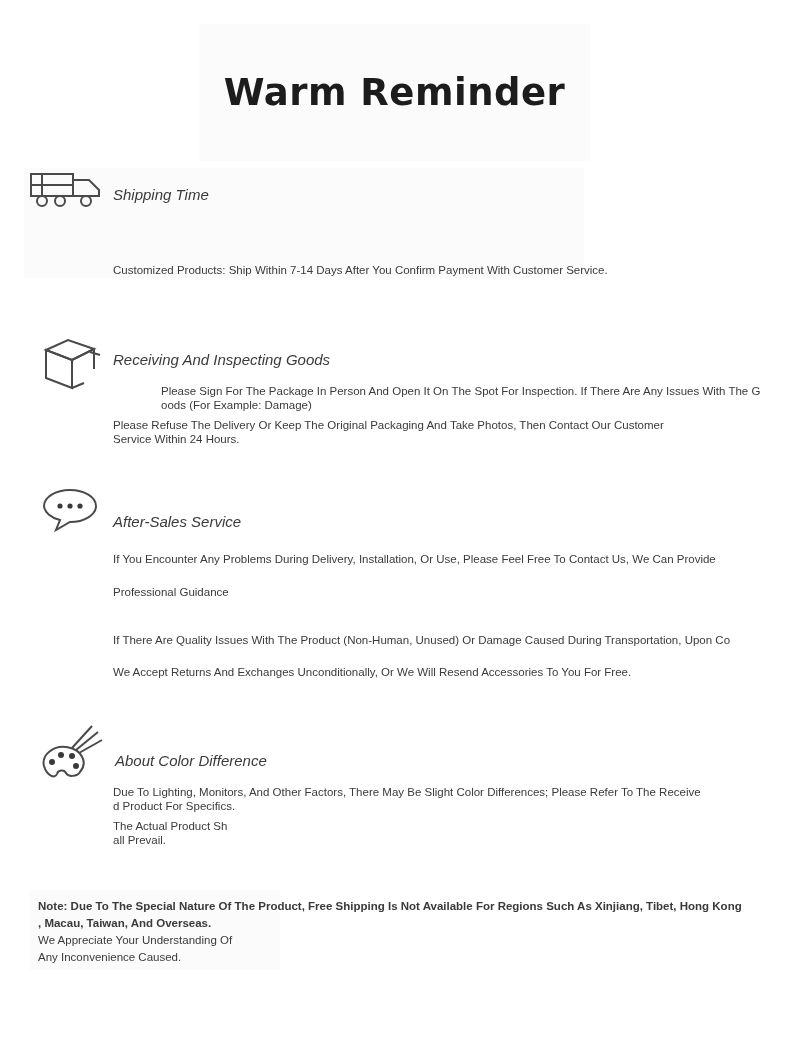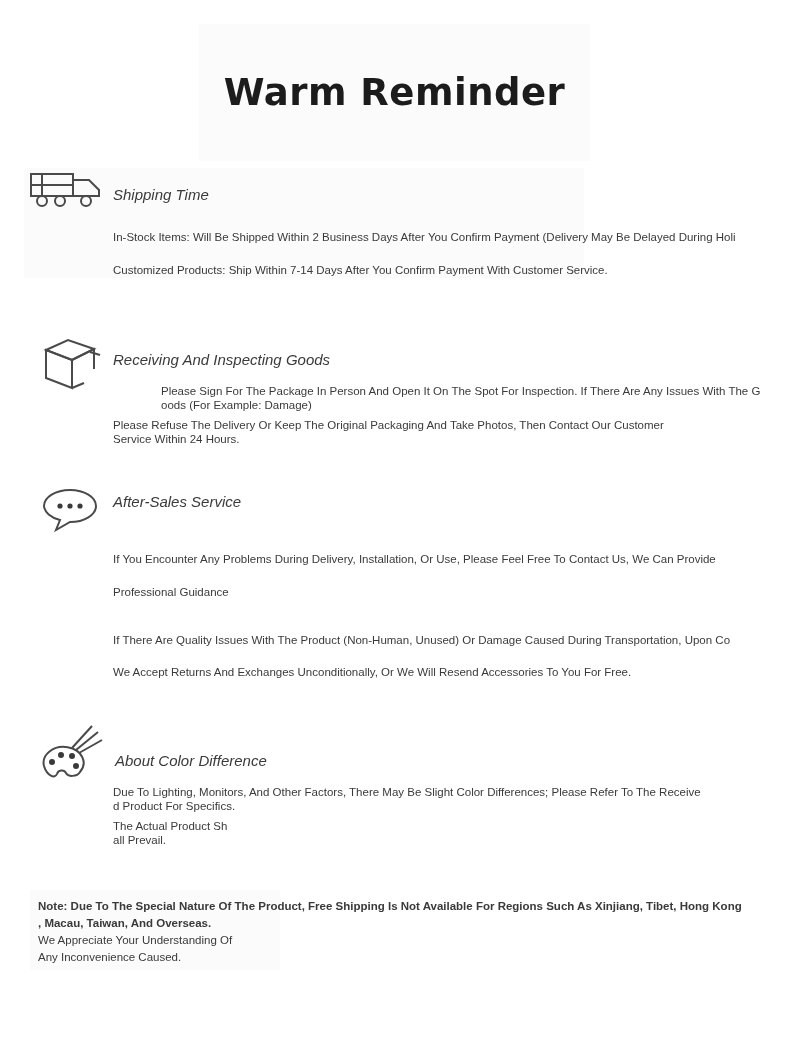--- a/index.html
+++ b/index.html
@@ -125,21 +125,20 @@
           <path d="M45 12 h16 l10 10 v6 h-26 z" fill="none" stroke="#4a4a4a" stroke-width="2"></path>
           <line x1="14" y1="6" x2="14" y2="28" stroke="#4a4a4a" stroke-width="2"></line>
           <line x1="3" y1="17" x2="45" y2="17" stroke="#4a4a4a" stroke-width="2"></line>
           <circle cx="14" cy="33" r="5" fill="none" stroke="#4a4a4a" stroke-width="2"></circle>
           <circle cx="32" cy="33" r="5" fill="none" stroke="#4a4a4a" stroke-width="2"></circle>
           <circle cx="58" cy="33" r="5" fill="none" stroke="#4a4a4a" stroke-width="2"></circle>
         </svg>
       </span>
       <span class="sec-title" style="left:113px; top:18px;">Shipping Time</span>
     </div>
-    <div class="body-line" style="left:113px; top:62px;">In-Stock Items: Will Be Shipped Within 2 Business Days After You Confirm Payment (Delivery May Be Delayed During Holi</div>
     <div class="body-line" style="left:113px; top:95px;">Customized Products: Ship Within 7-14 Days After You Confirm Payment With Customer Service.</div>
   </div>
 
   <div class="section" style="top:332px;">
     <div class="sec-head">
       <span class="icon-wrap" style="left:38px; top:0px;">
         <svg width="70" height="62" viewBox="0 0 70 62">
           <path d="M8 18 l22 -10 l26 9 l-22 11 z" fill="none" stroke="#4a4a4a" stroke-width="2"></path>
           <path d="M8 18 v28 l26 10 v-28 z" fill="none" stroke="#4a4a4a" stroke-width="2"></path>
           <path d="M34 28 l22 -11 v20" fill="none" stroke="#4a4a4a" stroke-width="2"></path>
@@ -158,21 +157,21 @@
   <div class="section" style="top:486px;">
     <div class="sec-head">
       <span class="icon-wrap" style="left:40px; top:0px;">
         <svg width="66" height="50" viewBox="0 0 66 50">
           <path d="M4 20 a26 16 0 1 1 26 16 l-14 8 l4 -10 a26 16 0 0 1 -16 -14 z" fill="none" stroke="#4a4a4a" stroke-width="2"></path>
           <circle cx="20" cy="20" r="2.6" fill="#3a3a3a"></circle>
           <circle cx="30" cy="20" r="2.6" fill="#3a3a3a"></circle>
           <circle cx="40" cy="20" r="2.6" fill="#3a3a3a"></circle>
         </svg>
       </span>
-      <span class="sec-title" style="left:113px; top:7px;text-align:right;">After-Sales Service</span>
+      <span class="sec-title" style="left:113px; top:27px;text-align:right;">After-Sales Service</span>
     </div>
     <div class="body-line" style="left:113px; top:66px;">If You Encounter Any Problems During Delivery, Installation, Or Use, Please Feel Free To Contact Us, We Can Provide</div>
     <div class="body-line" style="left:113px; top:99px;">Professional Guidance</div>
     <div class="body-line" style="left:113px; top:147px;">If There Are Quality Issues With The Product (Non-Human, Unused) Or Damage Caused During Transportation, Upon Co</div>
     <div class="body-line" style="left:113px; top:179px;">We Accept Returns And Exchanges Unconditionally, Or We Will Resend Accessories To You For Free.</div>
   </div>
 
   <div class="section" style="top:728px;">
     <div class="sec-head">
       <span class="icon-wrap" style="left:36px; top:-6px;">

